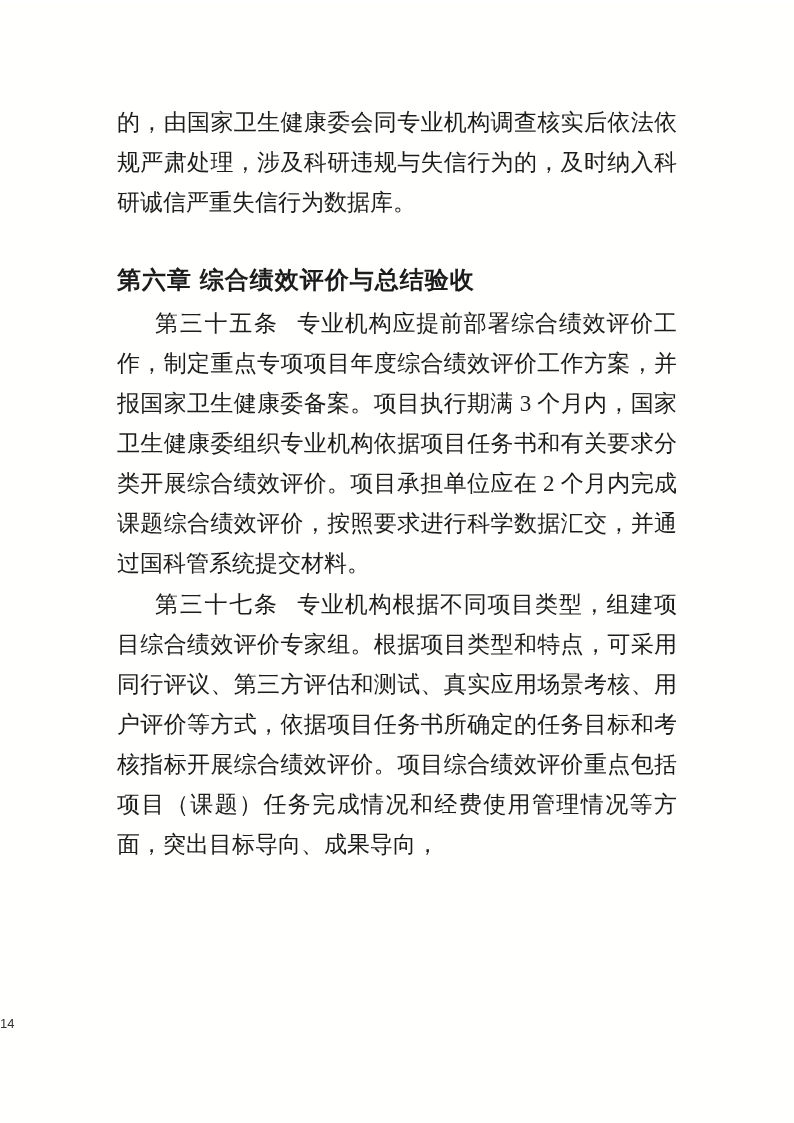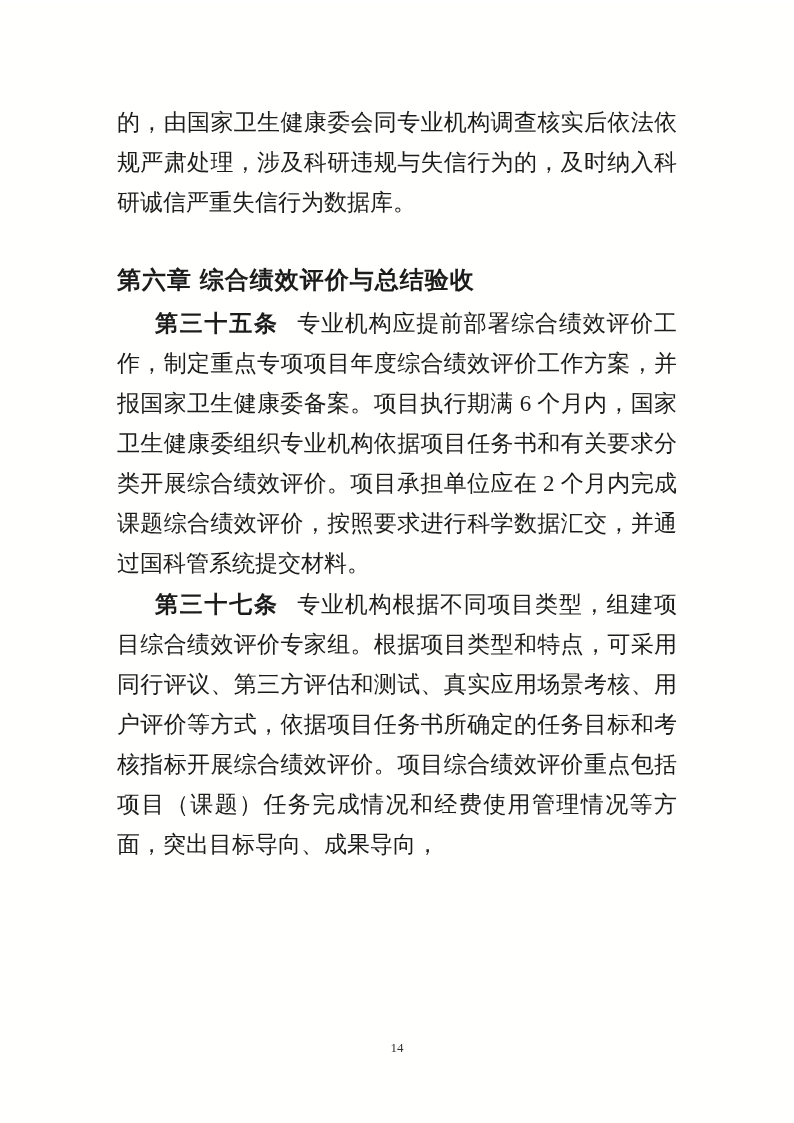--- a/index.html
+++ b/index.html
@@ -28,56 +28,55 @@
     word-break: break-all;
   }
   .intro-para {
     text-indent: 0;
   }
   .article-para {
     text-indent: 38px;
   }
   .article-num {
     font-family: "Liberation Sans", "DejaVu Sans", sans-serif;
-    font-weight: 700;
+    font-weight: 400;
     margin-right: 0.8em;
     letter-spacing: 1px;
   }
   .chapter-heading {
     margin: 37px 0 3px 0;
     font-family: "Liberation Sans", "DejaVu Sans", sans-serif;
     font-weight: 700;
     font-size: 24px;
     line-height: 40px;
     color: #1c1c1c;
     text-align: left;
     letter-spacing: 1px;
   }
   .page-number {
     position: absolute;
     left: 0;
     right: 0;
-    top: 1036px;
-    text-align: center;
-    font-family: Liberation Serif, serif;
+    top: 1012px;
+    font-family: Liberation Sans, sans-serif;
     font-size: 13px;
     color: #333333;
   }
 </style>
 </head>
 <body>
 
 <div class="page">
 
   <p class="body-para intro-para">的，由国家卫生健康委会同专业机构调查核实后依法依规严肃处理，涉及科研违规与失信行为的，及时纳入科研诚信严重失信行为数据库。</p>
 
   <h2 class="chapter-heading">第六章 综合绩效评价与总结验收</h2>
 
   <p class="body-para article-para">
-    <span class="article-num">第三十五条</span><span>专业机构应提前部署综合绩效评价工作，制定重点专项项目年度综合绩效评价工作方案，并报国家卫生健康委备案。项目执行期满 6 个月内，国家卫生健康委组织专业机构依据项目任务书和有关要求分类开展综合绩效评价。项目承担单位应在 2 个月内完成课题综合绩效评价，按照要求进行科学数据汇交，并通过国科管系统提交材料。</span>
+    <span class="article-num">第三十五条</span><span>专业机构应提前部署综合绩效评价工作，制定重点专项项目年度综合绩效评价工作方案，并报国家卫生健康委备案。项目执行期满 3 个月内，国家卫生健康委组织专业机构依据项目任务书和有关要求分类开展综合绩效评价。项目承担单位应在 2 个月内完成课题综合绩效评价，按照要求进行科学数据汇交，并通过国科管系统提交材料。</span>
   </p>
 
 
   <p class="body-para article-para">
     <span class="article-num">第三十七条</span><span>专业机构根据不同项目类型，组建项目综合绩效评价专家组。根据项目类型和特点，可采用同行评议、第三方评估和测试、真实应用场景考核、用户评价等方式，依据项目任务书所确定的任务目标和考核指标开展综合绩效评价。项目综合绩效评价重点包括项目（课题）任务完成情况和经费使用管理情况等方面，突出目标导向、成果导向，</span>
   </p>
 
   <div class="page-number">14</div>
 
 </div>

